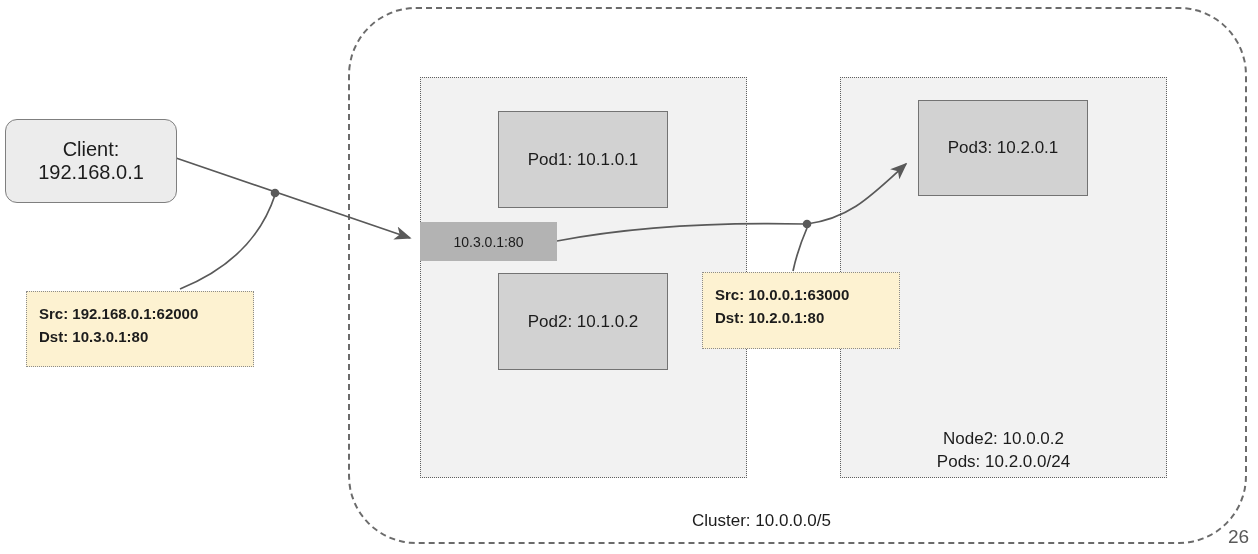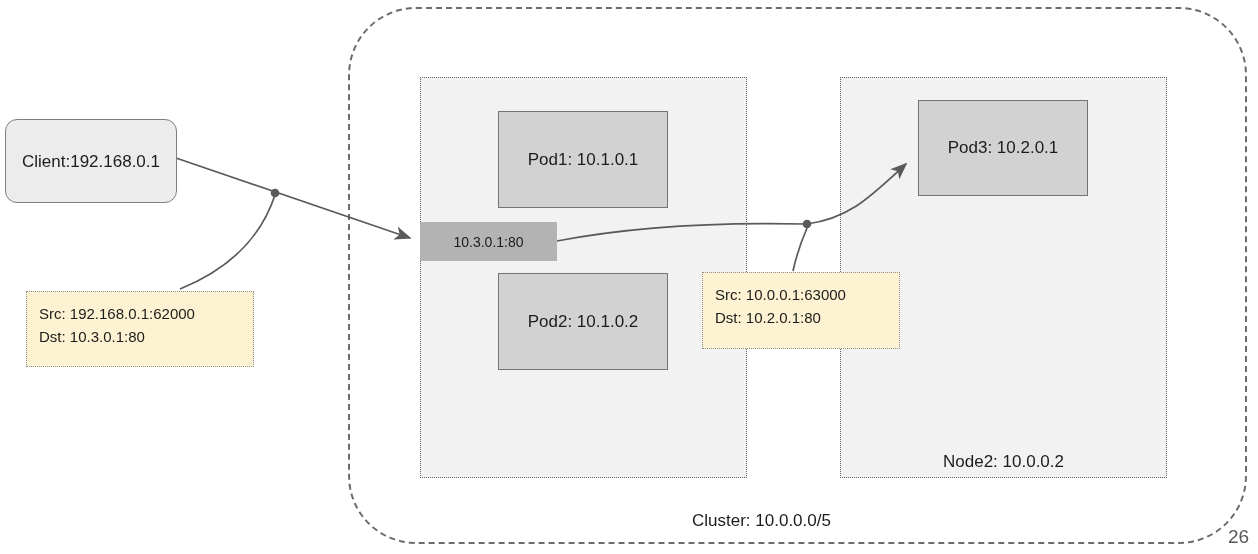--- a/index.html
+++ b/index.html
@@ -32,29 +32,29 @@
   .pod-2{left:498px;top:273px;}
   .pod-3{left:918px;top:100px;height:96px;}
   .vip{
     position:absolute;left:420px;top:222px;width:137px;height:39px;
     background:var(--vip-fill,#b3b3b3);display:flex;align-items:center;
     justify-content:center;font-size:14px;
   }
   .note{
     position:absolute;box-sizing:border-box;background:var(--note-fill,#fdf2d1);
     border:1.5px dotted var(--note-border,#8c8c8c);
-    font-size:15px;line-height:23px;padding:10px 0 0 12px;white-space:nowrap;
+    font-size:15px;line-height:23px;padding:10px 0 0 12px;white-space:nowrap;font-weight:bold;
   }
   .note-1{left:26px;top:291px;width:228px;height:76px;}
   .note-2{left:702px;top:272px;width:198px;height:77px;}
   .client{
     position:absolute;left:5px;top:119px;width:172px;height:84px;box-sizing:border-box;
     background:var(--client-fill,#ececec);border:1.5px solid var(--client-border,#7f7f7f);
-    border-radius:12px;display:flex;flex-direction:row;align-items:center;
-    justify-content:center;font-size:17px;line-height:23px;text-align:center;
+    border-radius:12px;display:flex;flex-direction:column;align-items:center;
+    justify-content:center;font-size:20px;line-height:23px;text-align:center;
   }
   .cluster-label{position:absolute;left:692px;top:511px;font-size:17px;white-space:nowrap;}
   .page-num{position:absolute;left:1228px;top:526px;font-size:19px;color:var(--connector,#595959);}
   svg.connectors{position:absolute;left:0;top:0;width:1258px;height:554px;pointer-events:none;}
   svg.connectors path{fill:none;stroke:var(--connector,#595959);stroke-width:1.7px;}
   svg.connectors circle{fill:var(--connector,#595959);stroke:none;}
 </style>
 </head>
 <body>
 
@@ -62,20 +62,21 @@
 
   <div class="cluster"></div>
 
   <div class="node node-1">
     <div class="caption">
     </div>
   </div>
   <div class="node node-2">
     <div class="caption">
       <div>Node2: 10.0.0.2</div>
+      <div>Pods: 10.2.0.0/24</div>
     </div>
   </div>
 
   <svg class="connectors" viewBox="0 0 1258 554">
     <defs>
       <marker id="arrow" viewBox="0 0 10 8" refX="9" refY="4" markerWidth="10" markerHeight="8" orient="auto">
         <path d="M0,0 L10,4 L0,8 L2.6,4 Z" style="fill:var(--connector,#595959);stroke:none"></path>
       </marker>
     </defs>
     <path d="M176,158 L410,238" marker-end="url(#arrow)"></path>

